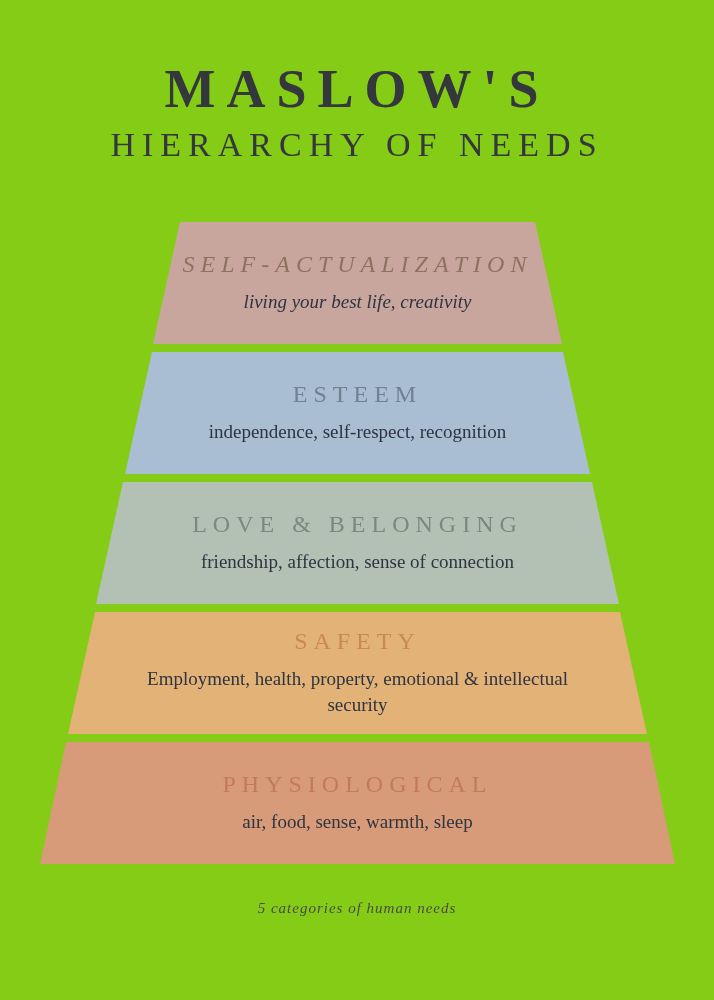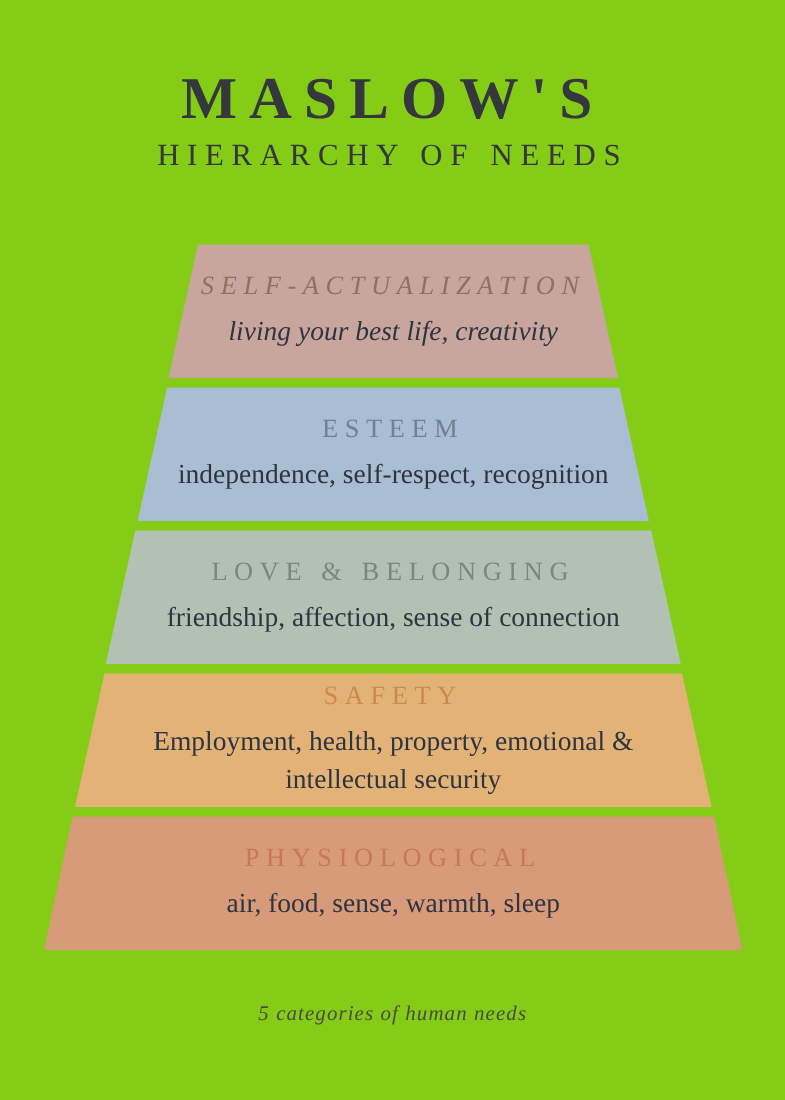--- a/index.html
+++ b/index.html
@@ -29,21 +29,21 @@
     font-weight: bold;
     letter-spacing: 11px;
     color: #34373c;
   }
   .title-2 {
     position: absolute;
     top: 126px;
     left: 0;
     width: 100%;
     text-align: center;
-    font-size: 28px;
+    font-size: 34px;
     font-weight: normal;
     letter-spacing: 7px;
     color: #34373c;
   }
   .pyramid {
     position: absolute;
     left: 40px;
     top: 222px;
     width: 635px;
     height: 642px;
@@ -63,36 +63,35 @@
   .band-3 { top: 260px; height: 122px; clip-path: polygon(83px 0, 552px 0, 579px 100%, 56px 100%); }
   .band-4 { top: 390px; height: 122px; clip-path: polygon(55px 0, 580px 0, 607px 100%, 28px 100%); }
   .band-5 { top: 520px; height: 122px; clip-path: polygon(26px 0, 609px 0, 635px 100%, 0px 100%); }
   .level-title {
     font-size: 24px;
     letter-spacing: 6px;
     font-weight: normal;
     margin-bottom: 11px;
   }
   .level-desc {
-    font-size: 25px;
+    font-size: 19px;
     color: #2e3440;
     line-height: 1.35;
     max-width: 470px;
   }
   .footer-note {
     position: absolute;
     top: 900px;
     left: 0;
     width: 100%;
     text-align: center;
-    font-size: 19px;
+    font-size: 15px;
     font-style: italic;
     letter-spacing: 1px;
     color: #4a4a48;
-    margin-top: 11px;
   }
 </style>
 </head>
 <body>
 
 <div class="poster">
 
   <div class="title-1">MASLOW'S</div>
   <div class="title-2">HIERARCHY OF NEEDS</div>
 

